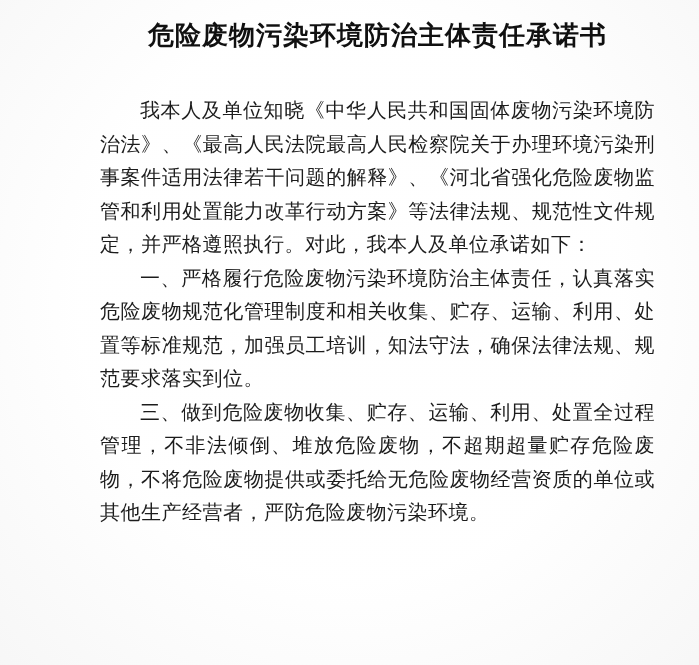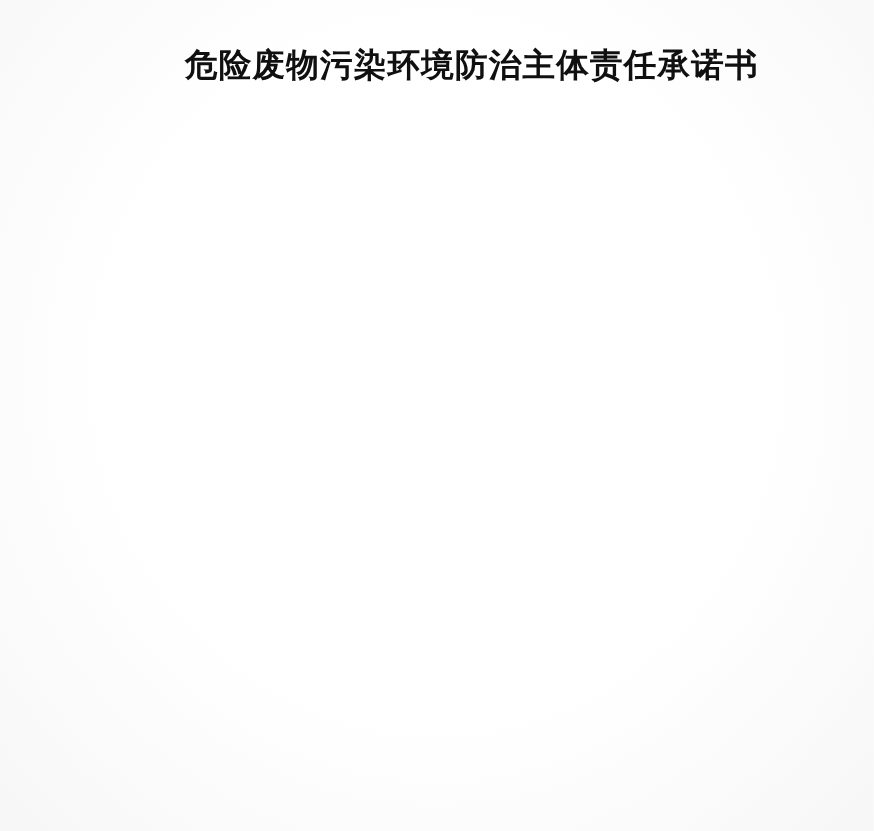--- a/index.html
+++ b/index.html
@@ -15,21 +15,21 @@
   .page {
     box-sizing: border-box;
     width: 699px;
     height: 665px;
     padding: 16px 44px 0 100px;
     background:
       radial-gradient(ellipse at 50% 45%, rgba(255,255,255,0.9) 55%, rgba(246,246,246,0.9) 100%),
       var(--bg, #fdfdfd);
   }
   .doc-title {
-    margin: 17px;
+    margin: 0;
     font-family: "Liberation Serif", "DejaVu Serif", serif;
     font-weight: bold;
     font-size: 26px;
     line-height: 40px;
     letter-spacing: 1px;
     text-align: center;
     color: var(--title, #101010);
   }
   .doc-body {
     margin-top: 38px;
@@ -46,14 +46,17 @@
     letter-spacing: 0.5px;
     word-break: break-all;
   }
 </style>
 </head>
 <body>
 
 <div class="page">
   <h1 class="doc-title">危险废物污染环境防治主体责任承诺书</h1>
   <div class="doc-body">
+      <p class="para">我本人及单位知晓《中华人民共和国固体废物污染环境防治法》、《最高人民法院最高人民检察院关于办理环境污染刑事案件适用法律若干问题的解释》、《河北省强化危险废物监管和利用处置能力改革行动方案》等法律法规、规范性文件规定，并严格遵照执行。对此，我本人及单位承诺如下：</p>
+      <p class="para">一、严格履行危险废物污染环境防治主体责任，认真落实危险废物规范化管理制度和相关收集、贮存、运输、利用、处置等标准规范，加强员工培训，知法守法，确保法律法规、规范要求落实到位。</p>
+      <p class="para">三、做到危险废物收集、贮存、运输、利用、处置全过程管理，不非法倾倒、堆放危险废物，不超期超量贮存危险废物，不将危险废物提供或委托给无危险废物经营资质的单位或其他生产经营者，严防危险废物污染环境。</p>
     </div>
 </div>
 
 </body></html>

